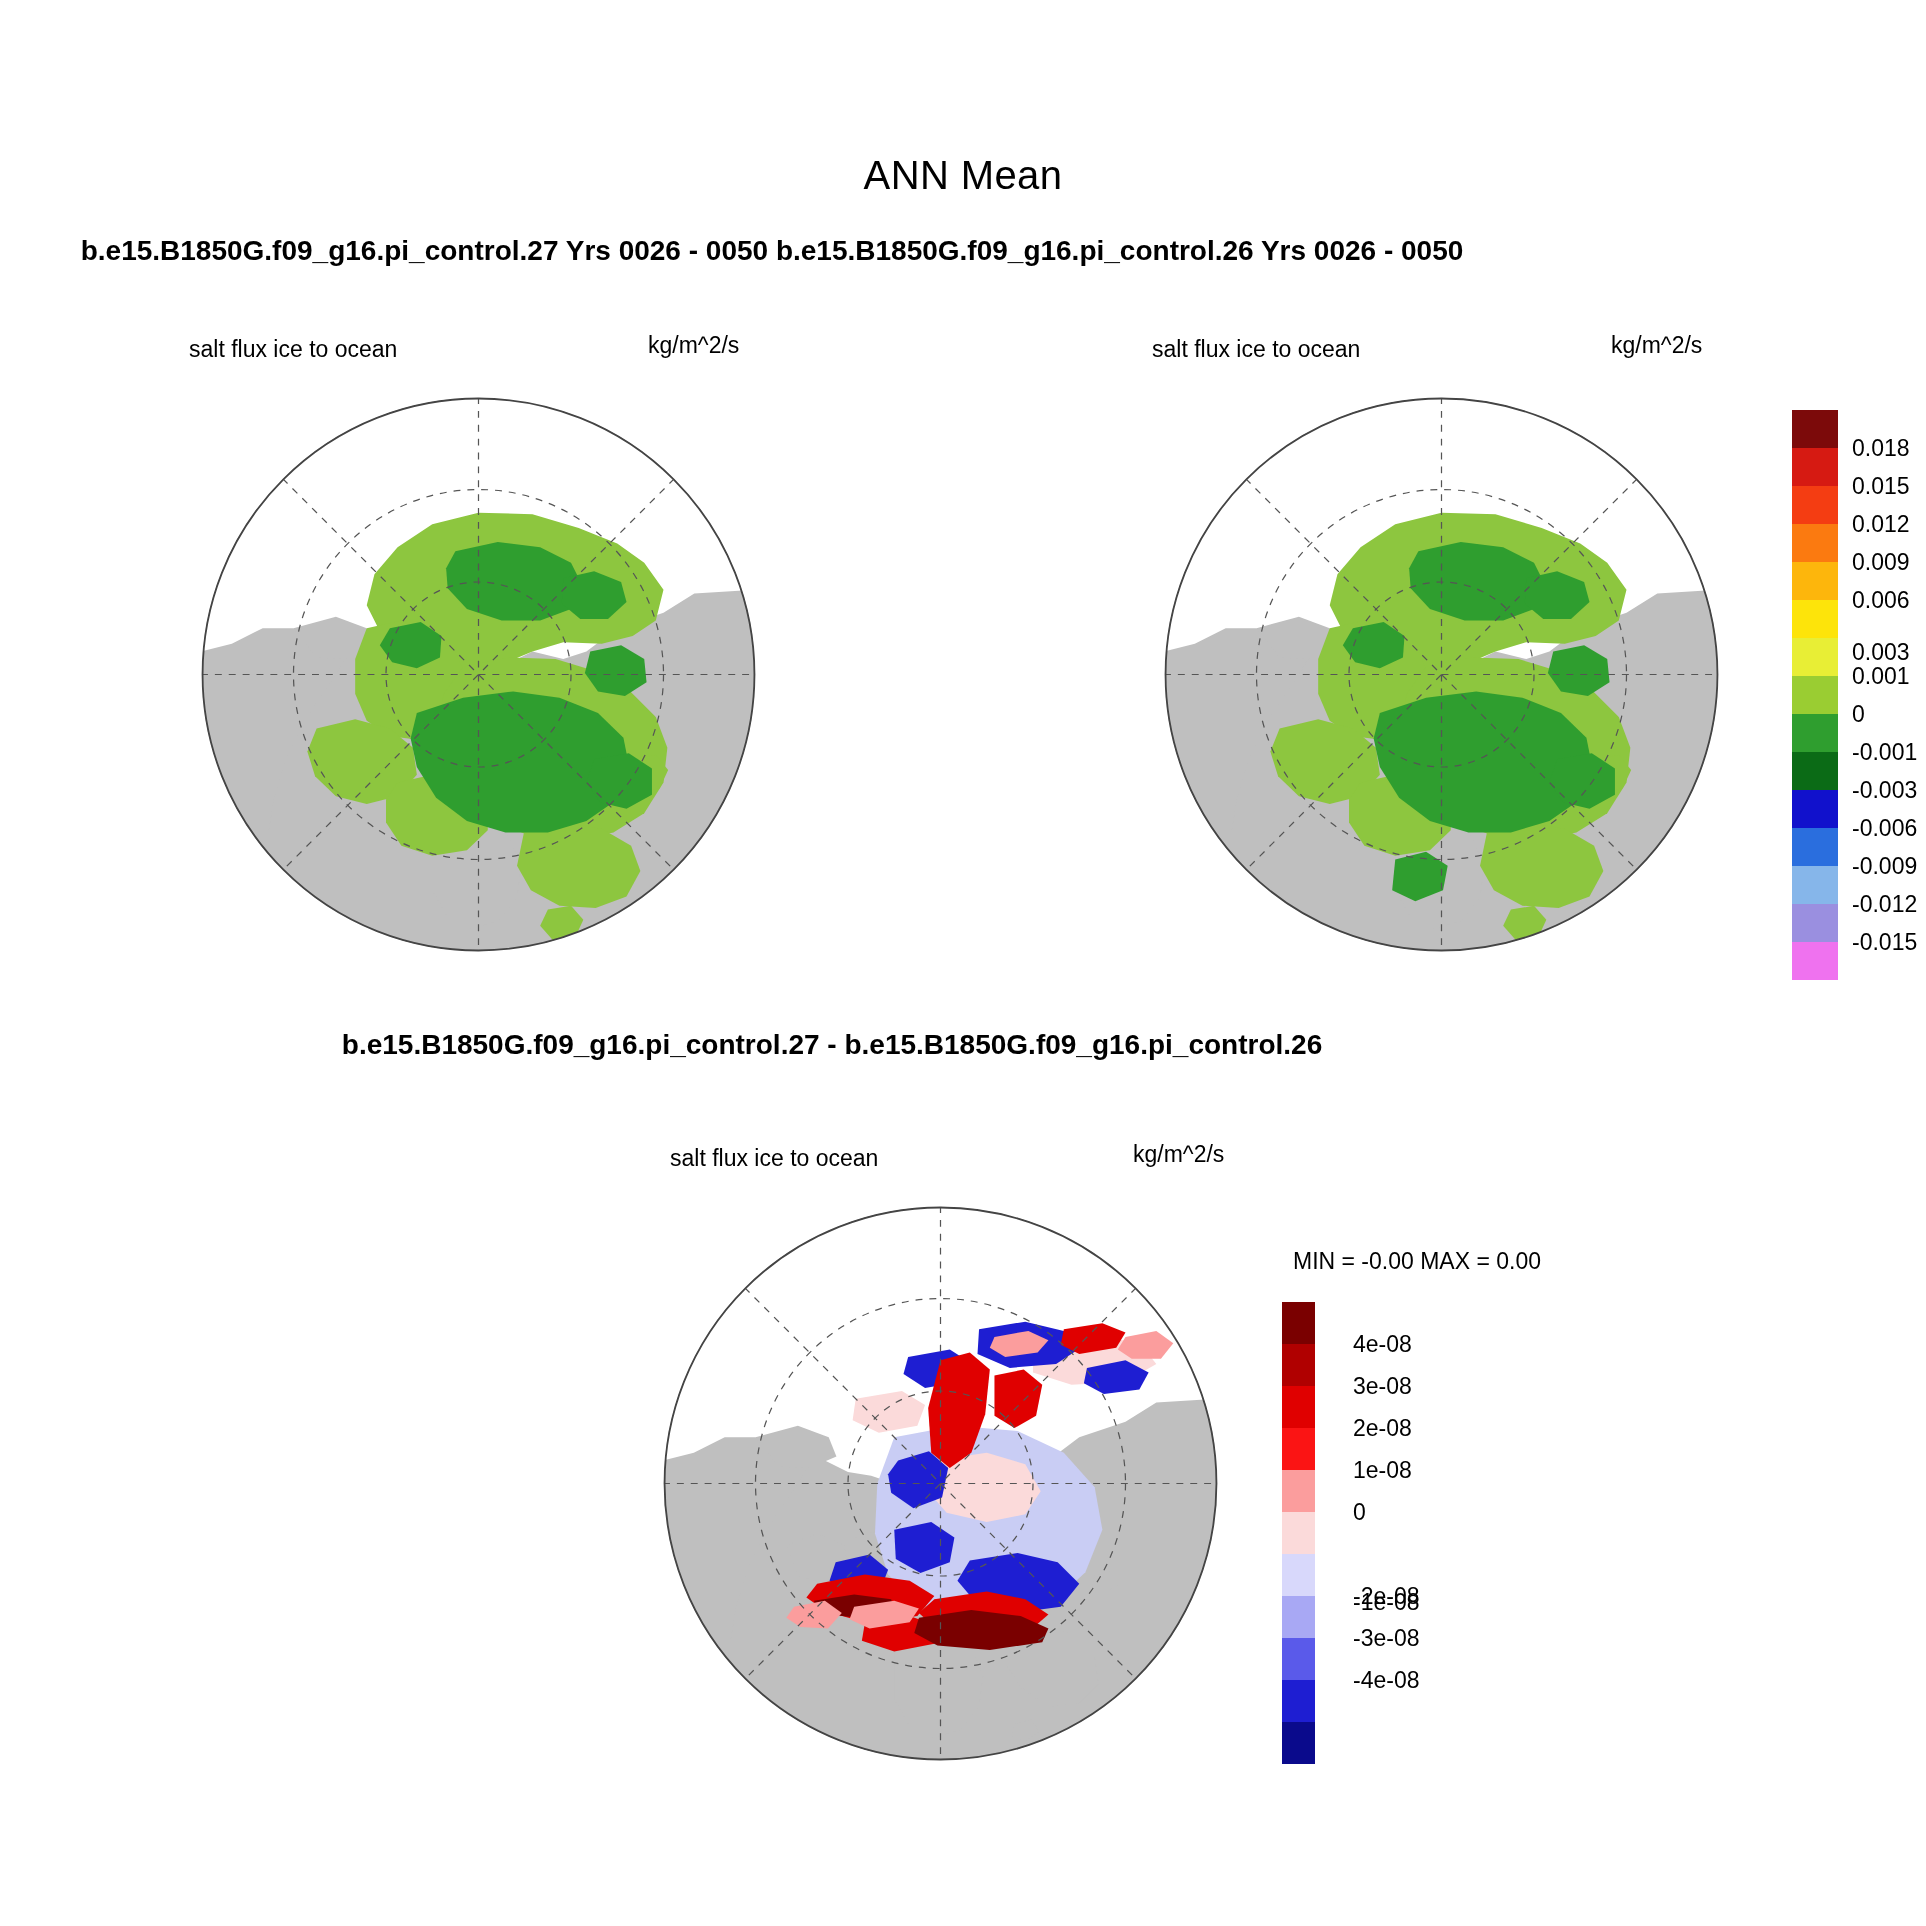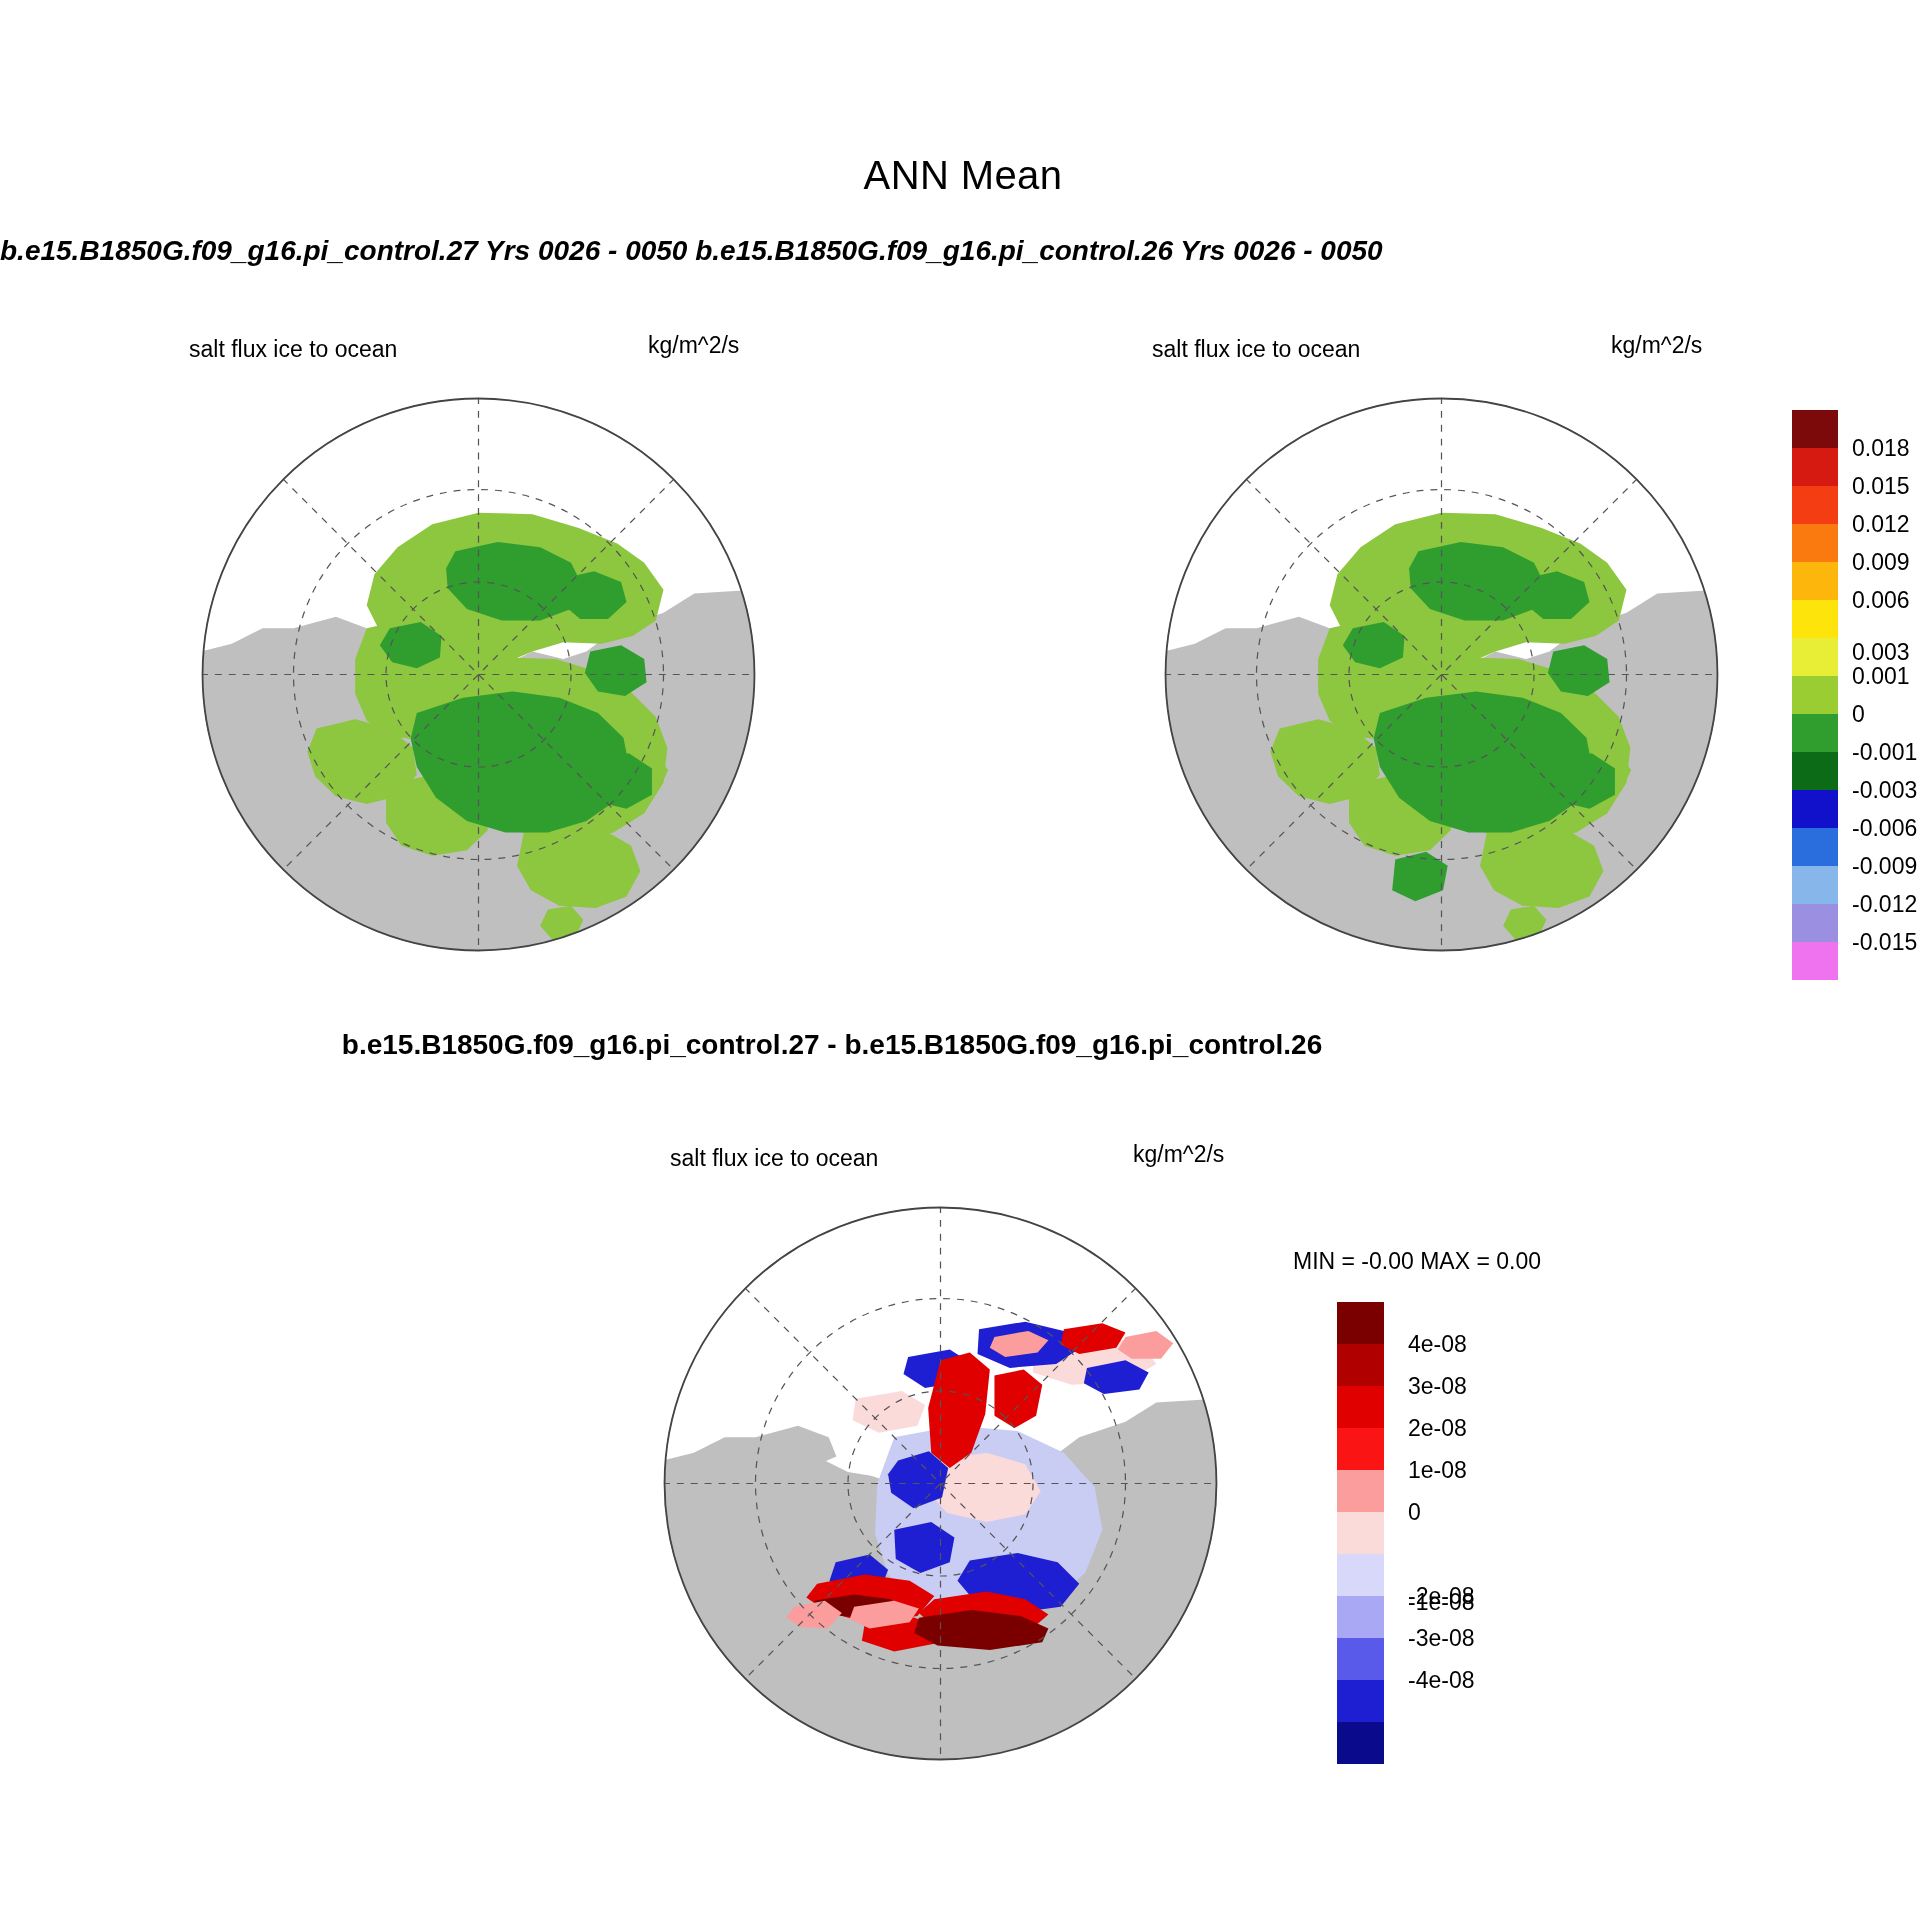--- a/index.html
+++ b/index.html
@@ -29,24 +29,23 @@
     text-align: center;
     font-size: 40px;
     font-weight: normal;
     letter-spacing: 0.4px;
   }
   .run-header {
     position: absolute;
     left: 0;
     top: 235px;
     width: 1544px;
-    text-align: left;
+    text-align: center;
     font-size: 28px;
     font-weight: bold;
-    font-style: italic;
   }
 
   .diff-header {
     position: absolute;
     left: 0;
     top: 1029px;
     width: 1664px;
     text-align: center;
     font-size: 28px;
     font-weight: bold;
@@ -327,21 +326,21 @@
             <line x1="665" y1="55" x2="55" y2="665"></line>
           </g>
         </g>
         <circle cx="360" cy="360" r="358" fill="none" stroke="#444444" stroke-width="2.4"></circle>
       </svg>
     </div>
   </div>
 
   <div class="minmax" style="left:1271px; top:1248px;margin-left:22px;">MIN =  -0.00 MAX =   0.00</div>
 
-  <div class="cbar" style="left:1337px; top:1302px; width:47px; height:462px;">
+  <div class="cbar" style="left:1282px; top:1302px; width:33px; height:462px;">
     <div class="cbar-col" id="diff-cbar-col">
         <div class="cbar-cell" style="height: 42px; background: rgb(122, 0, 0);"></div>
         <div class="cbar-cell" style="height: 42px; background: rgb(176, 0, 0);"></div>
         <div class="cbar-cell" style="height: 42px; background: rgb(224, 0, 0);"></div>
         <div class="cbar-cell" style="height: 42px; background: rgb(251, 20, 20);"></div>
         <div class="cbar-cell" style="height: 42px; background: rgb(251, 157, 157);"></div>
         <div class="cbar-cell" style="height: 42px; background: rgb(251, 218, 218);"></div>
         <div class="cbar-cell" style="height: 42px; background: rgb(216, 216, 251);"></div>
         <div class="cbar-cell" style="height: 42px; background: rgb(168, 168, 244);"></div>
         <div class="cbar-cell" style="height: 42px; background: rgb(90, 90, 234);"></div>

